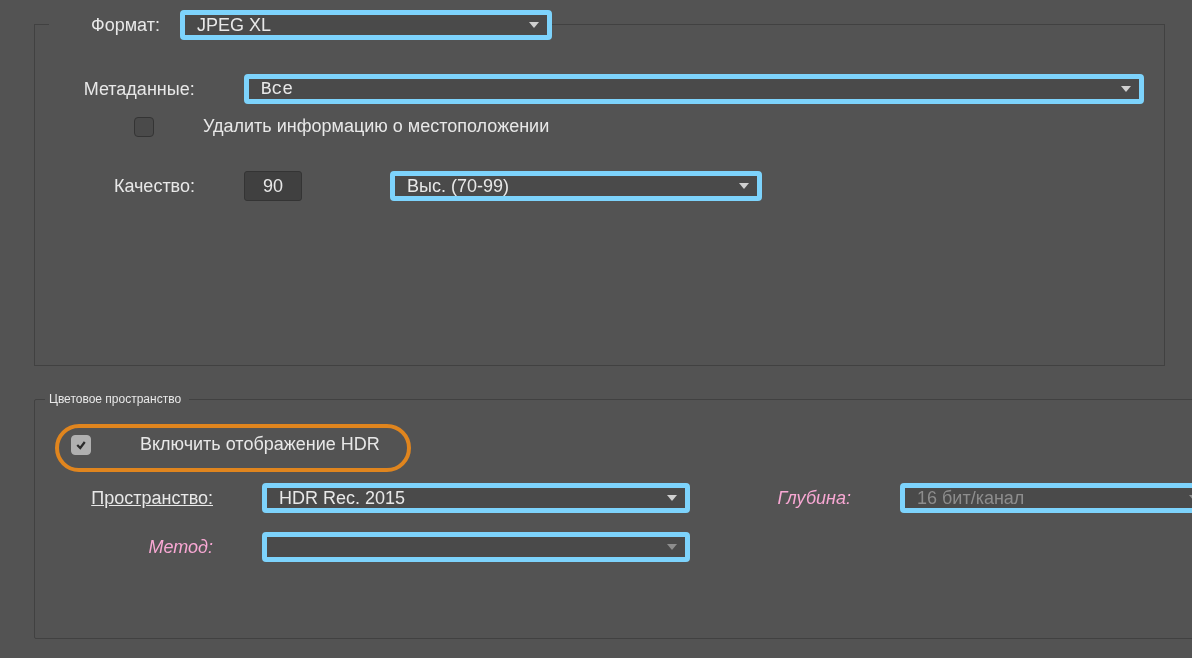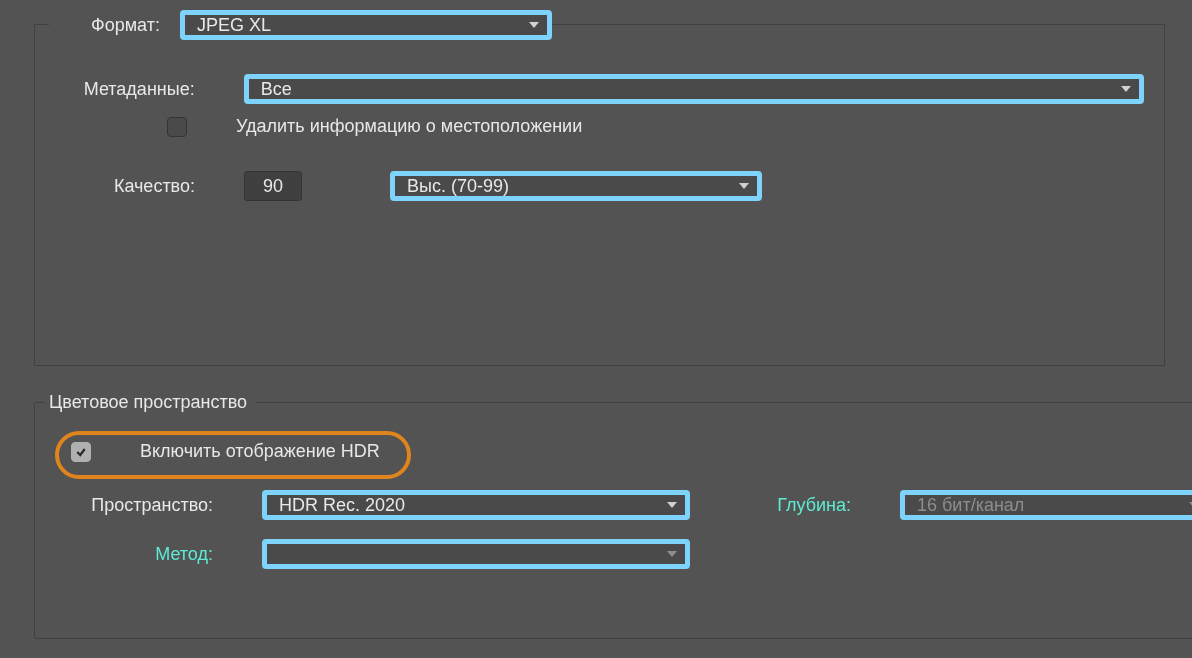--- a/index.html
+++ b/index.html
@@ -14,21 +14,21 @@
     padding: 0;
   }
   fieldset {
     border: 1px solid #414141;
     border-radius: 2px;
     margin: 0;
     position: relative;
   }
   legend {
     color: #e8e8e8;
-    font-size: 18px;
+    font-size: 12px;
     padding: 0 8px 0 4px;
     margin-left: 10px;
   }
   .fieldset-format {
     position: absolute;
     left: 34px;
     top: 24px;
     width: 1131px;
     height: 342px;
     border-top: none;
@@ -67,21 +67,21 @@
     align-items: center;
     margin-bottom: 12px;
     gap: 37px;
   }
   .label-right {
     text-align: right;
     color: #e8e8e8;
     font-size: 18px;
     padding-right: 12px;
   }
-  .label-disabled { color: #5eead4; }
+  .label-disabled { color: #f9a8d4; font-style: italic; }
   .select {
     background: #4a4a4a;
     border: 5px solid #7dd3fc;
     border-radius: 4px;
     height: 30px;
     display: flex;
     align-items: center;
     justify-content: space-between;
     padding: 0 8px 0 12px;
     color: #e8e8e8;
@@ -146,26 +146,26 @@
   <div class="format-header-row">
     <span class="label-right" style="padding-right:2px;">Формат:</span>
     <div class="select" style="width:372px;">
       <span>JPEG XL</span>
       <span class="chevron"></span>
     </div>
   </div>
   <div class="content-pad" style="padding-top:50px;">
     <div class="row">
       <div class="label-right" style="width:152px;">Метаданные:</div>
-      <div class="select" style="width:902px;">
+      <div class="select" style="width:902px;font-family:Liberation Mono, monospace;">
         <span>Все</span>
         <span class="chevron"></span>
       </div>
     </div>
-    <div class="row" style="margin-left:112px; margin-top:8px; margin-bottom:34px;">
+    <div class="row" style="margin-left:79px; margin-top:8px; margin-bottom:34px;">
       <span class="checkbox"></span>
       <span>Удалить информацию о местоположении</span>
     </div>
     <div class="row">
       <div class="label-right" style="width:152px;">Качество:</div>
       <input class="numinput" value="90" style="">
       <div style="width:14px;"></div>
       <div class="select" style="width:372px;">
         <span>Выс. (70-99)</span>
         <span class="chevron"></span>
@@ -180,23 +180,23 @@
     <div class="highlight-ring" style="left:20px; top:18px; width:356px; height:48px;"></div>
     <div class="row" style="margin-left:16px; margin-bottom:28px;">
       <span class="checkbox checked">
         <svg class="checkmark" viewBox="0 0 16 16">
             <path d="M3 8 L7 12 L13 4"></path>
           </svg>
       </span>
       <span>Включить отображение HDR</span>
     </div>
     <div class="row">
-      <div class="label-right" style="width:170px;">Пространство:</div>
+      <div class="label-right" style="width:170px;text-decoration:underline;">Пространство:</div>
       <div class="select" style="width:428px;">
-        <span>HDR Rec. 2020</span>
+        <span>HDR Rec. 2015</span>
         <span class="chevron"></span>
       </div>
       <div class="label-right label-disabled" style="width:136px;">Глубина:</div>
       <div class="select disabled" style="width:312px;">
         <span>16 бит/канал</span>
         <span class="chevron"></span>
       </div>
     </div>
     <div class="row" style="margin-top:19px;">
       <div class="label-right label-disabled" style="width:170px;">Метод:</div>

